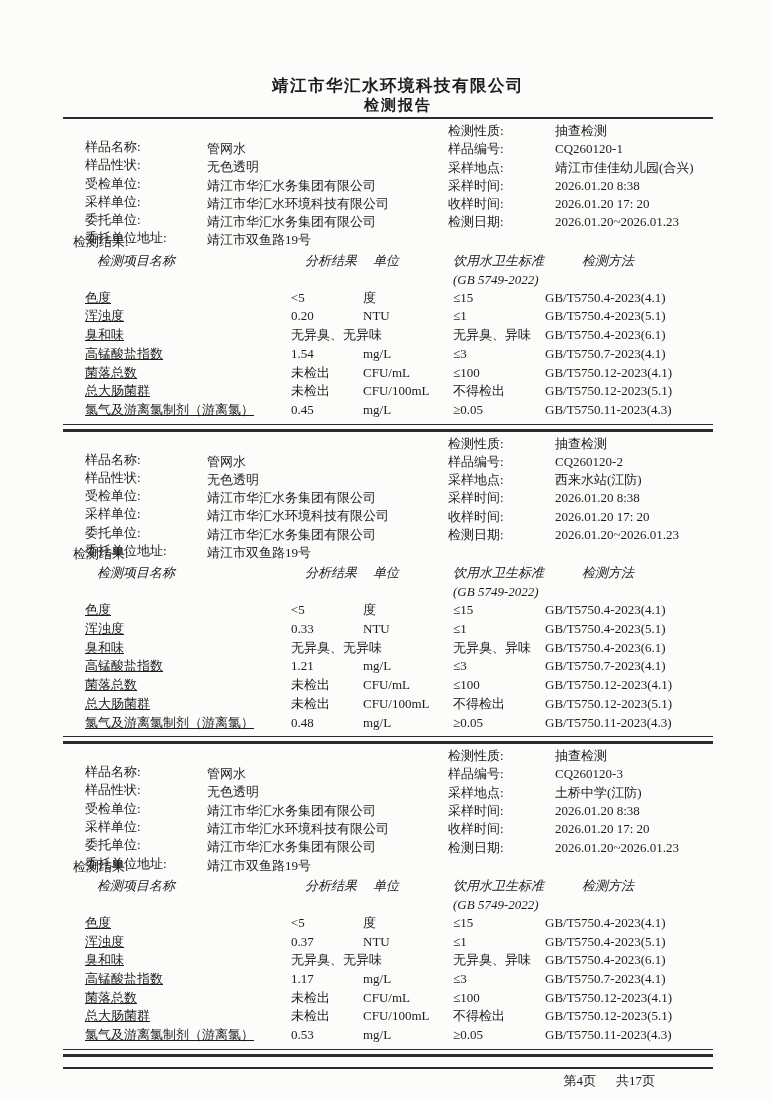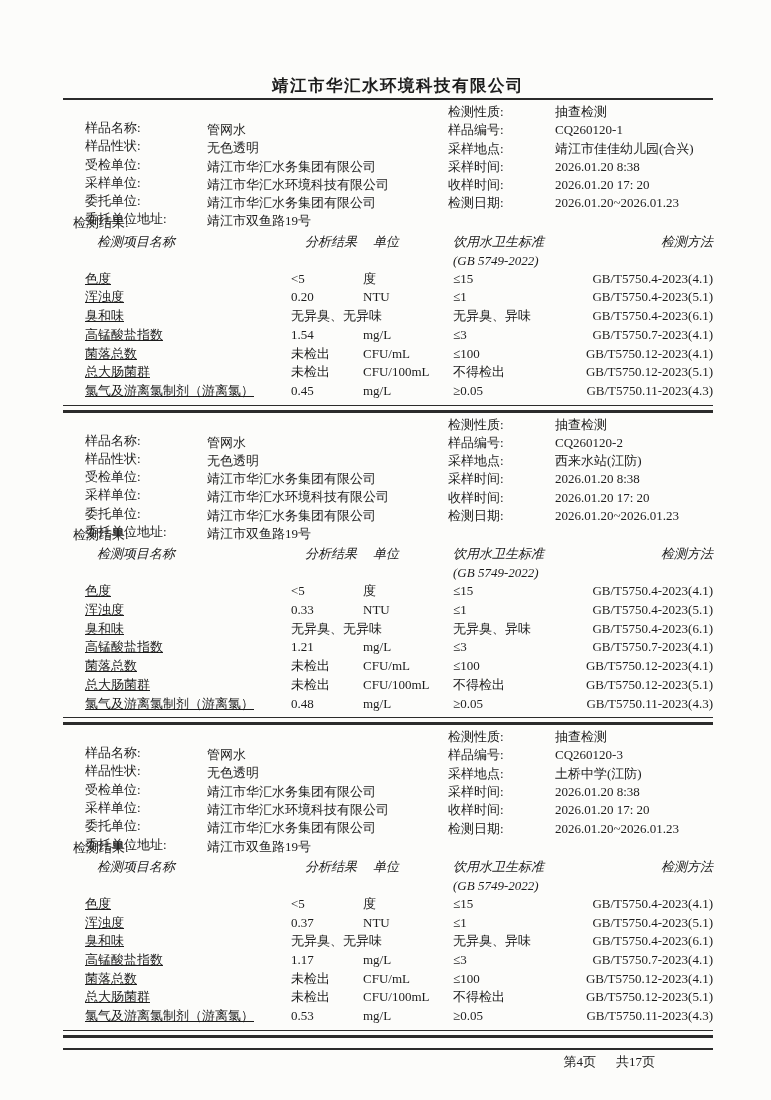--- a/index.html
+++ b/index.html
@@ -35,21 +35,21 @@
   .rlabel{flex:0 0 auto;box-sizing:border-box;width:107px;}
   .rvalue{flex:1 1 auto;}
   .results-label{height:19px;line-height:19px;font-size:13px;padding-left:10px;}
   
   .thead{display:flex;height:38px;font-size:13px;line-height:19px;font-style:italic;}
   .trow{display:flex;height:18.7px;line-height:18.7px;font-size:13px;white-space:nowrap;}
   .c-item{flex:0 0 auto;box-sizing:border-box;width:228px;overflow:visible;}
   .c-result{flex:0 0 auto;box-sizing:border-box;width:72px;overflow:visible;}
   .c-unit{flex:0 0 auto;box-sizing:border-box;width:80px;overflow:visible;}
   .c-standard{flex:0 0 auto;box-sizing:border-box;width:102px;padding-left:10px;overflow:visible;}
-  .c-method{flex:1 1 auto;box-sizing:border-box;overflow:visible;text-align:right;}
+  .c-method{flex:1 1 auto;box-sizing:border-box;overflow:visible;}
   .trow .c-item{padding-left:22px;text-decoration:underline;}
   .thead .c-item{padding-left:34px;}
   .thead .c-result{padding-left:14px;}
   .thead .c-unit{padding-left:10px;}
   .thead .c-method{padding-left:37px;}
   .std-sub{display:block;}
   
   .section-rule{
     height:4px;
     border-top:1.5px solid #2b2b2b;
@@ -64,20 +64,21 @@
   }
   .footer .gap{display:inline-block;width:20px;}
 </style>
 </head>
 <body>
 
 <div class="content">
 
   <div class="titles">
     <div class="company-title">靖江市华汇水环境科技有限公司</div>
+    <div class="report-title">检测报告</div>
   </div>
   <div class="title-rule"></div>
 
   <div id="sections">
 
       <section>
         <div class="info">
 
             <div class="info-row">
               <span class="ilabel">样品名称:</span>

